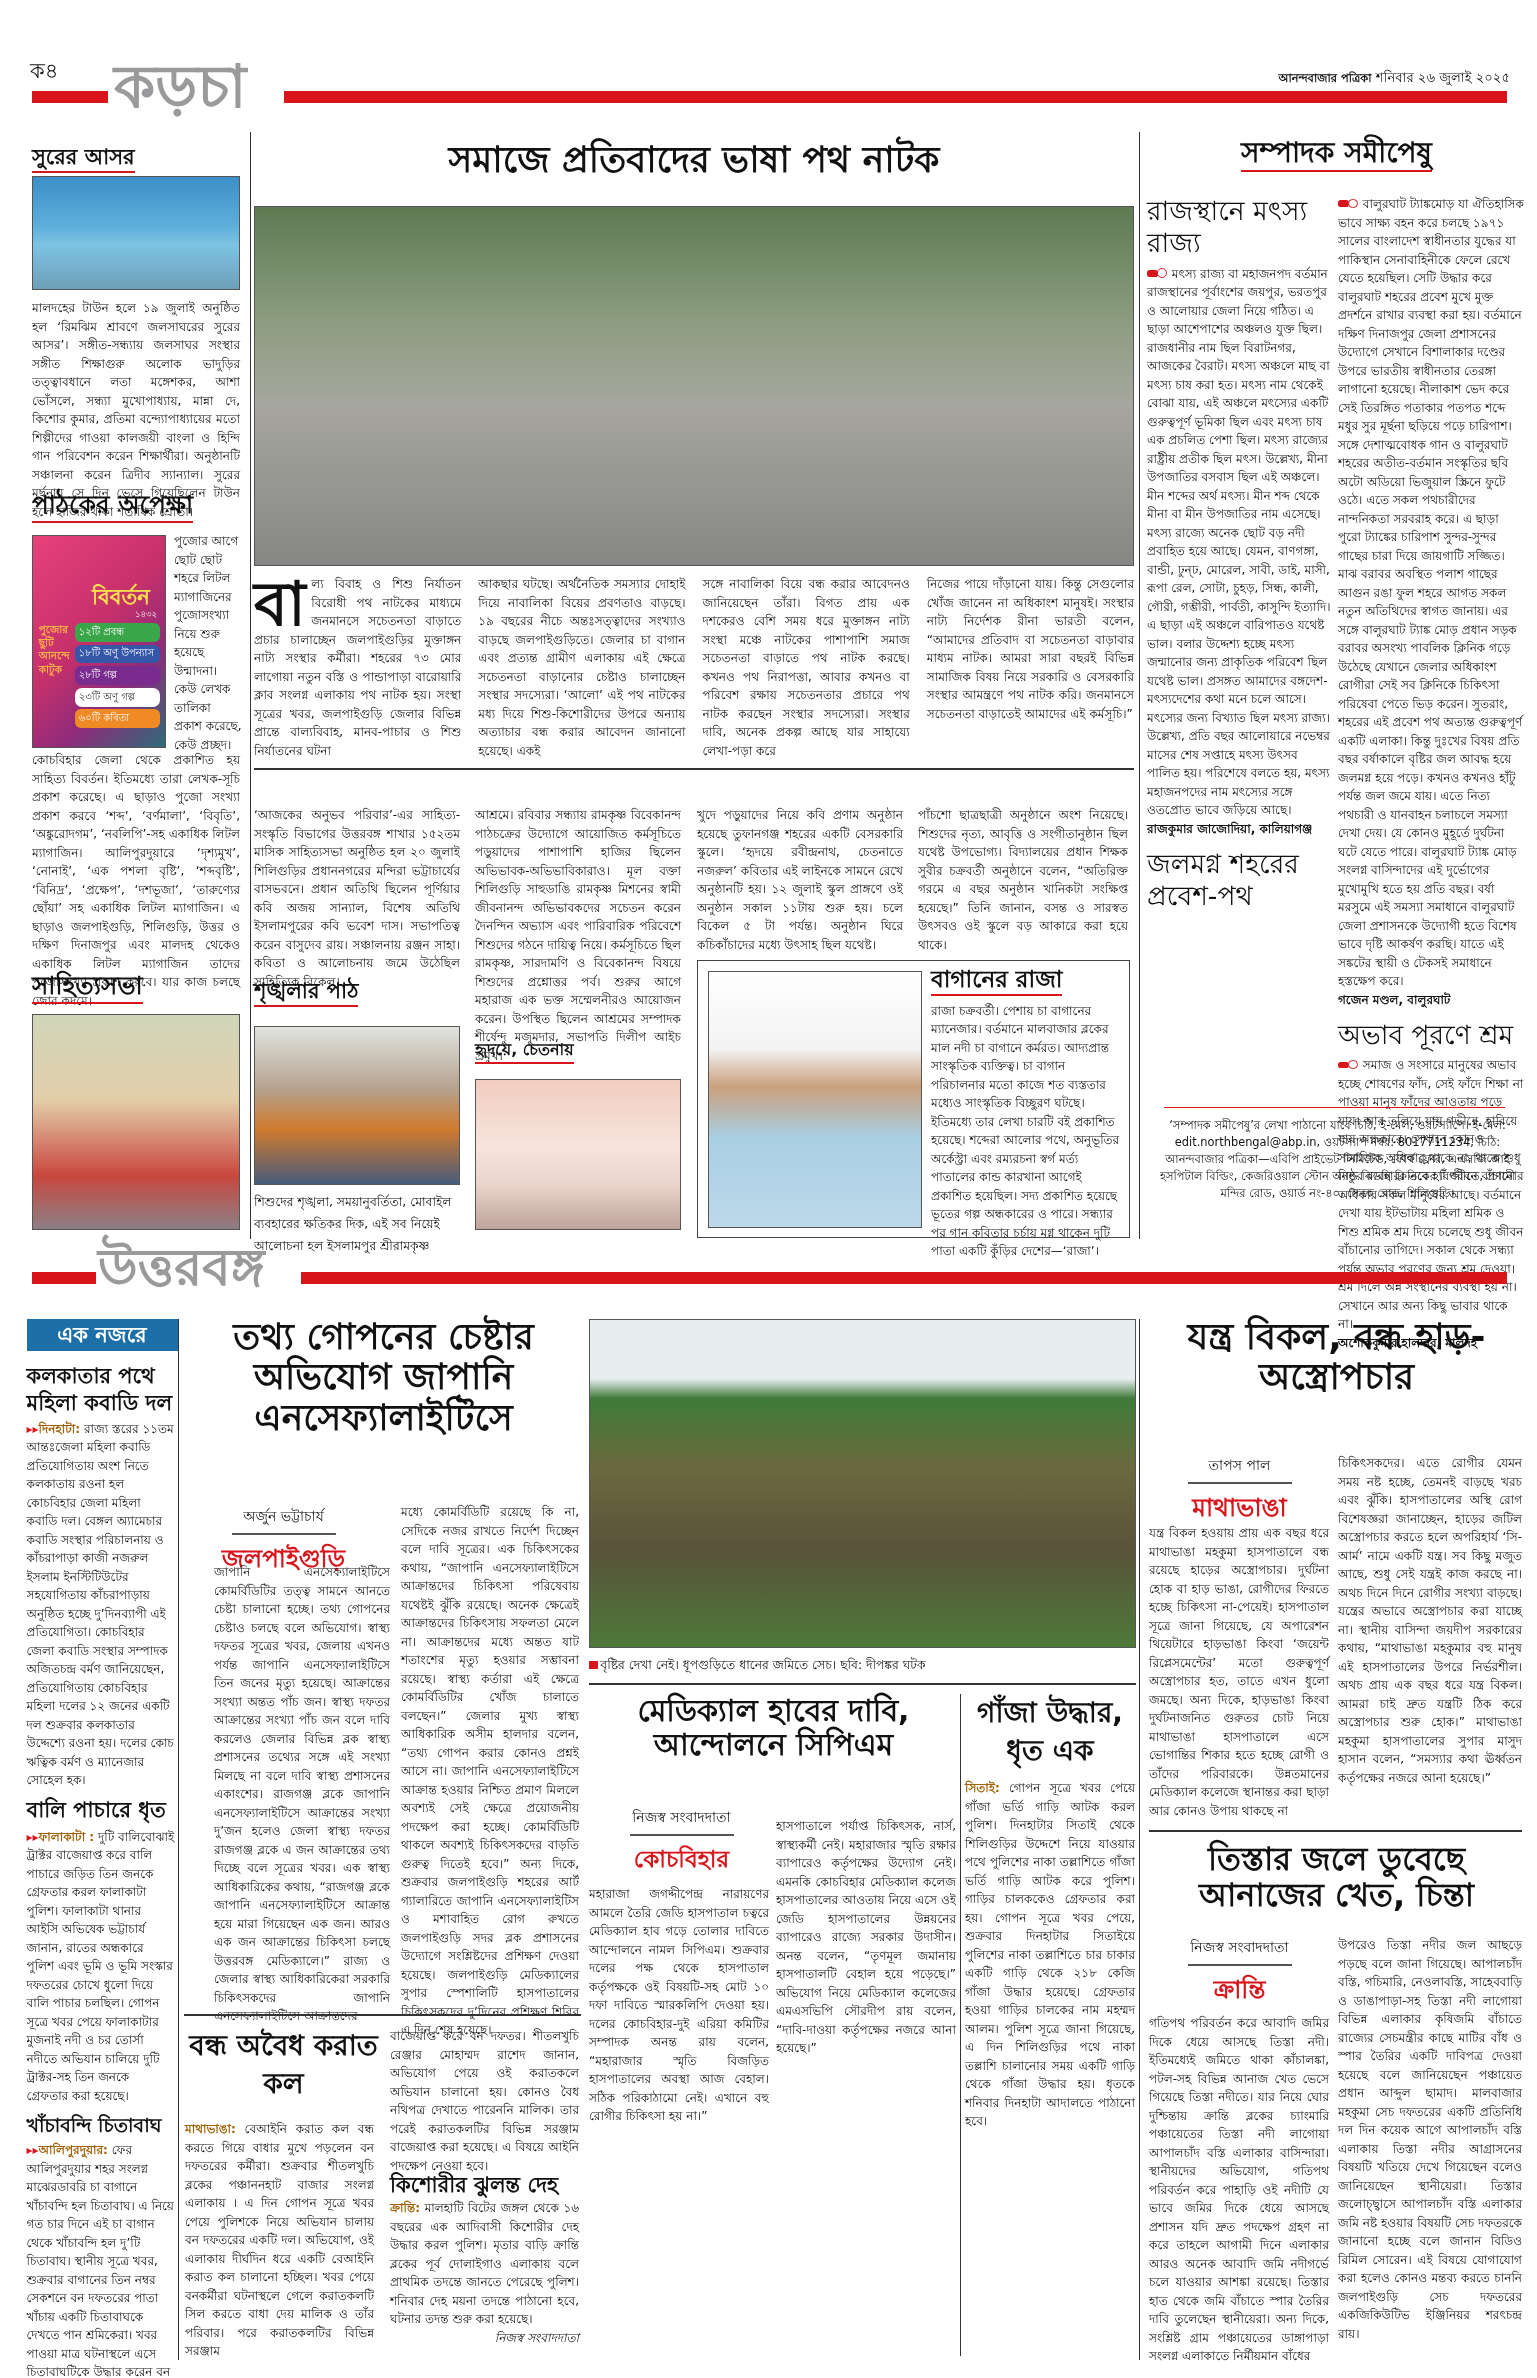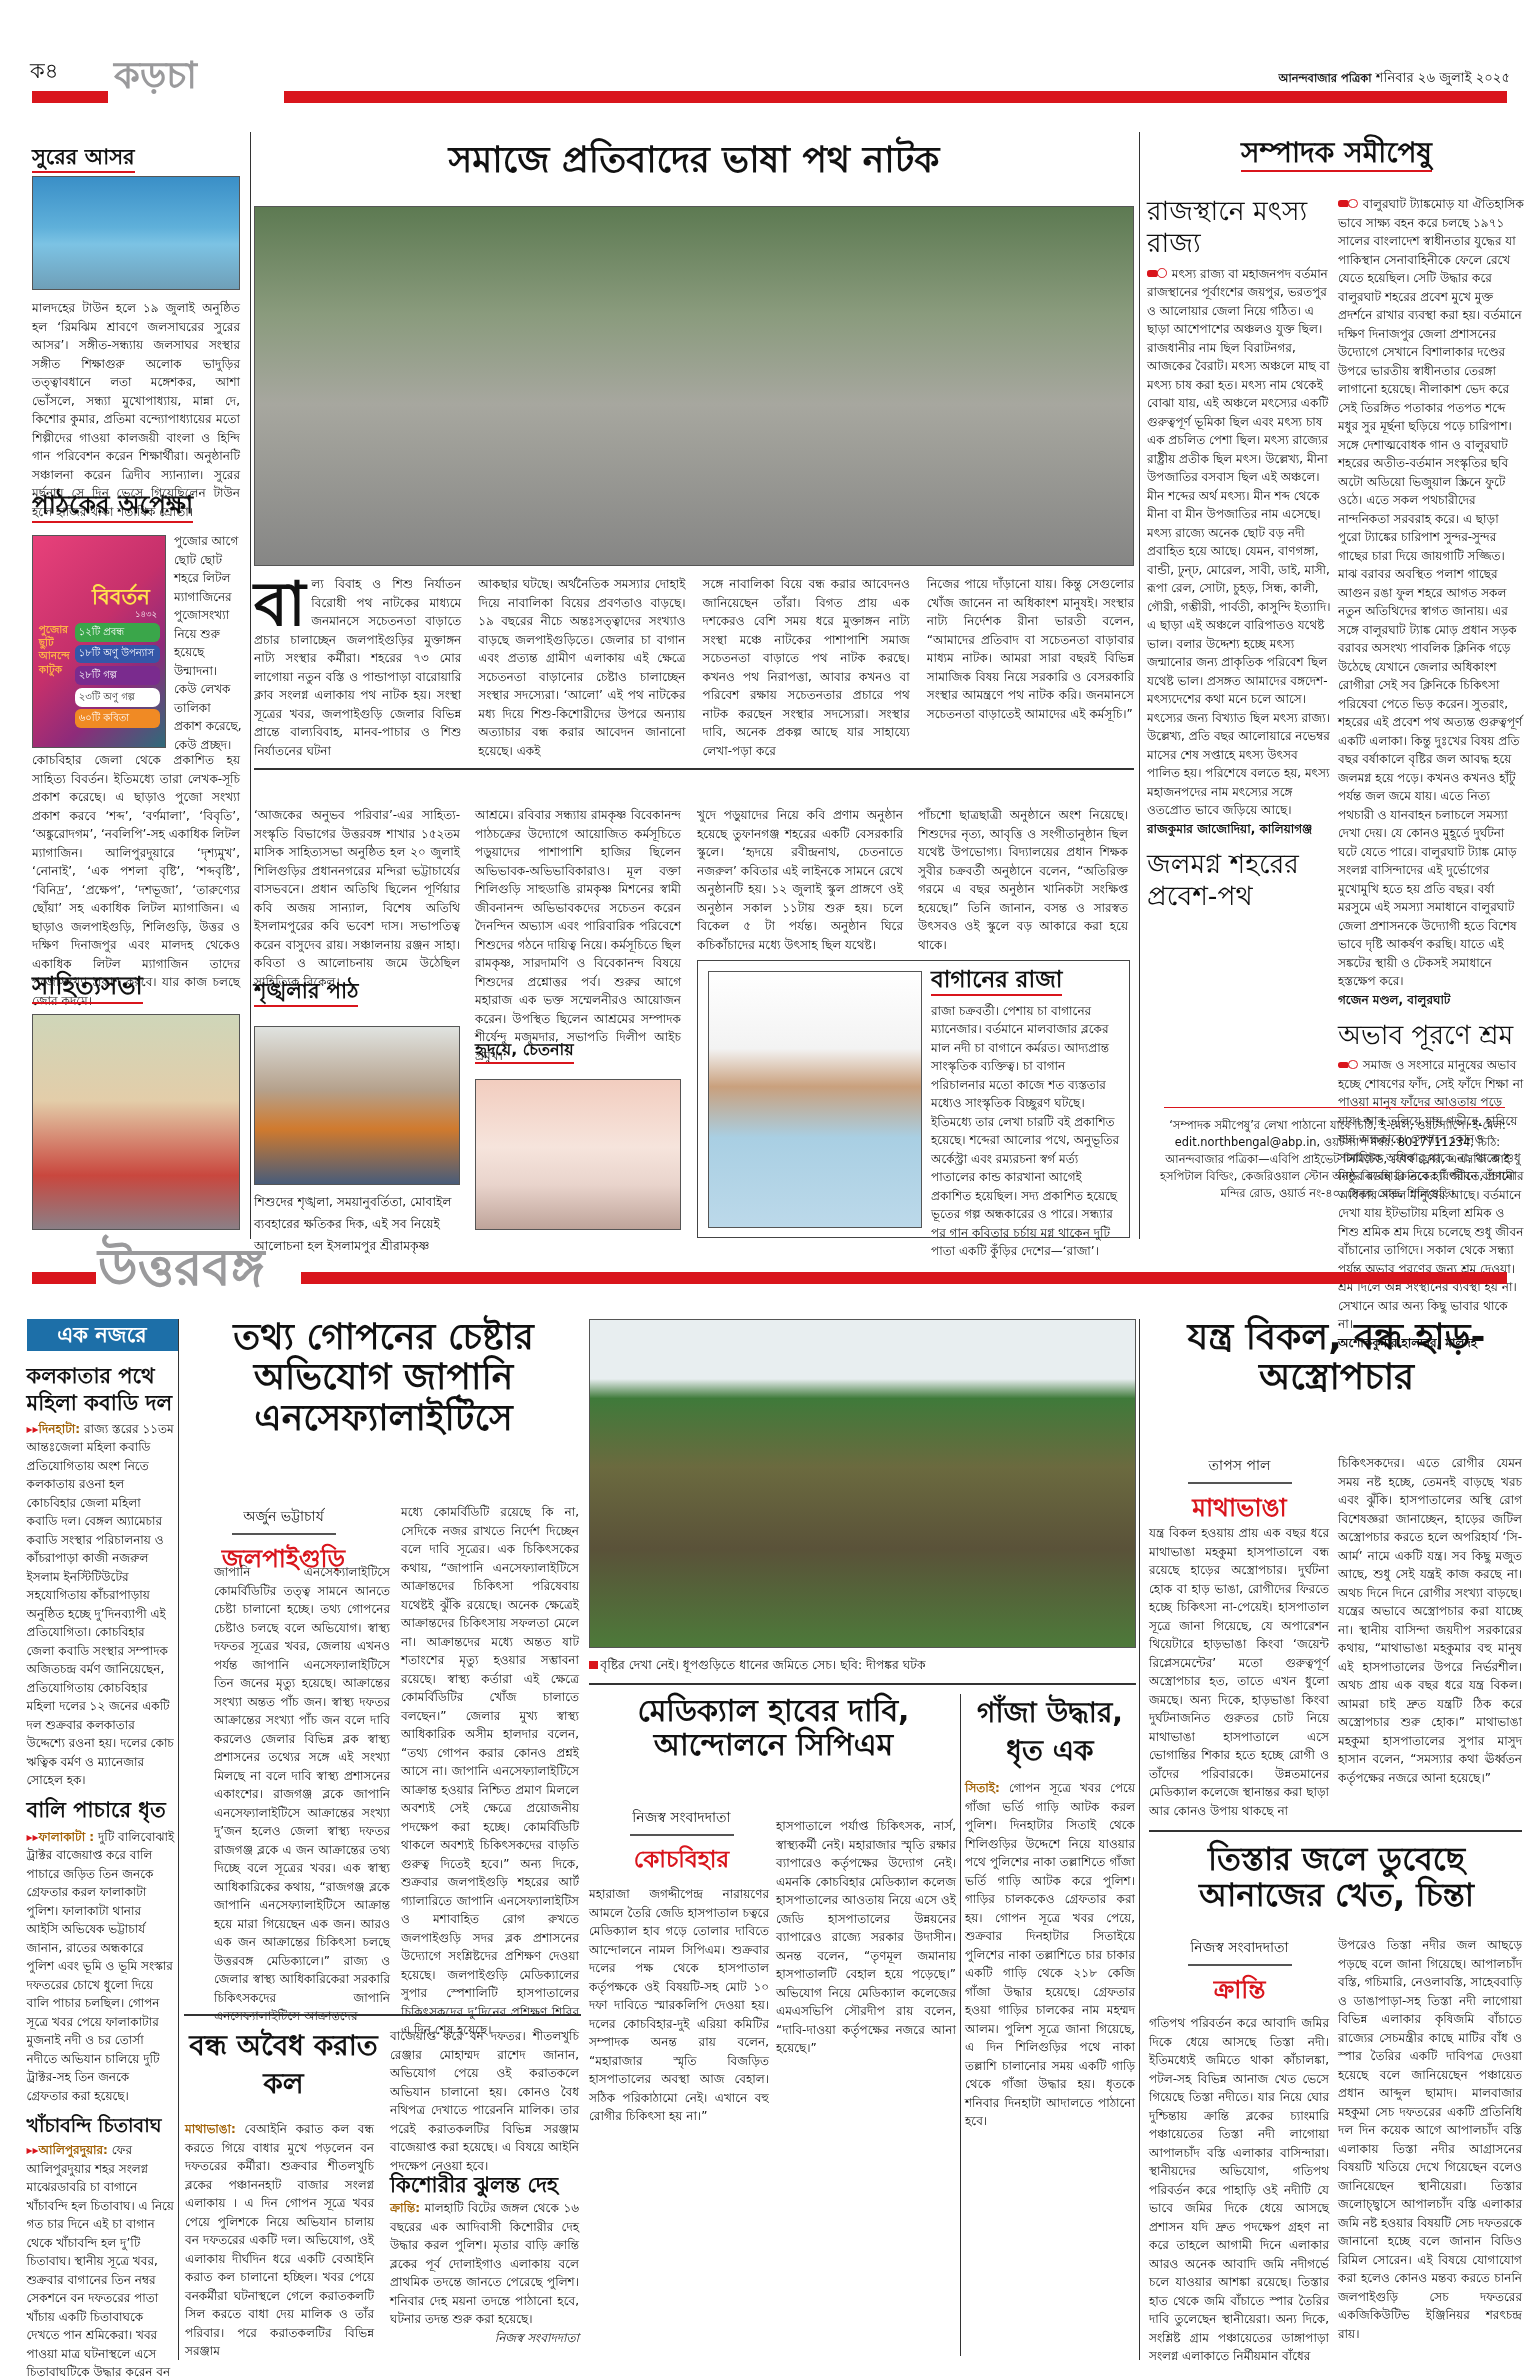--- a/index.html
+++ b/index.html
@@ -6,21 +6,21 @@
   html, body { width: 1538px; height: 2378px; background: #ffffff; overflow: hidden; }
   body { font-family: "DejaVu Sans", sans-serif; color: #111; position: relative; }
 
   .abs { position: absolute; }
   .red { color: #a16207; }
   .redbar { position: absolute; height: 12.3px; background: #d9151c; }
   .gray-logo { color: #9a9a9c; font-weight: 700; font-family: "DejaVu Sans", sans-serif; }
 
   
   .page-no { left: 30px; top: 55px; font-size: 21px; }
-  .masthead-logo { left: 114px; top: 57px; font-size: 37px; line-height: 1; }
+  .masthead-logo { left: 114px; top: 57px; font-size: 59px; line-height: 1; }
   .dateline { right: 28px; top: 68px; font-size: 13.2px; }
 
   
   .sect-title { font-weight: 700; line-height: 1.05; display: inline-block; border-bottom: 2.8px solid #d9151c; padding-bottom: 2.8px; }
   .body-text-sm { font-size: 12px; line-height: 18.5px; text-align: justify; }
 
   
   .photo { position: absolute; overflow: hidden; border: 0.9px solid #555; }
   .photo-stage { background: linear-gradient(180deg, #3a8fc7 0%, #5fb0da 45%, #7cc3e4 60%, #6f9fb8 100%); }
   .photo-street { background: linear-gradient(180deg, #5d7a52 0%, #8a9b7d 30%, #a7a79f 55%, #868685 100%); }

